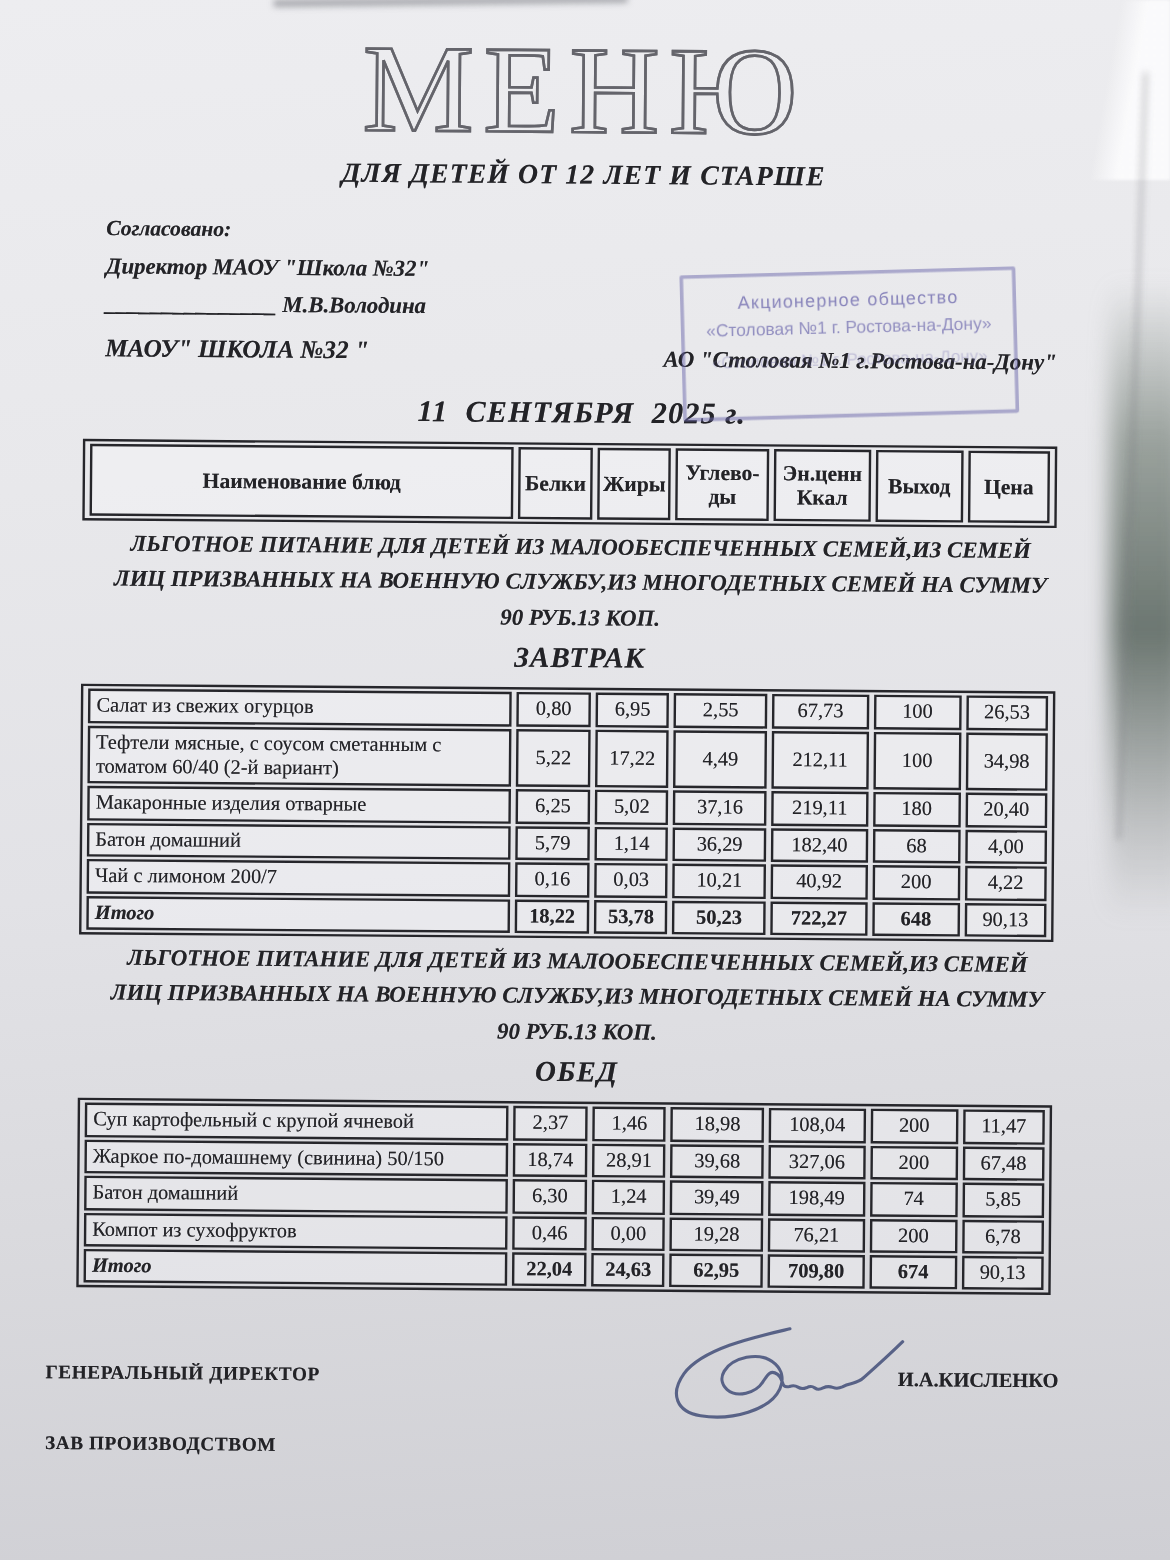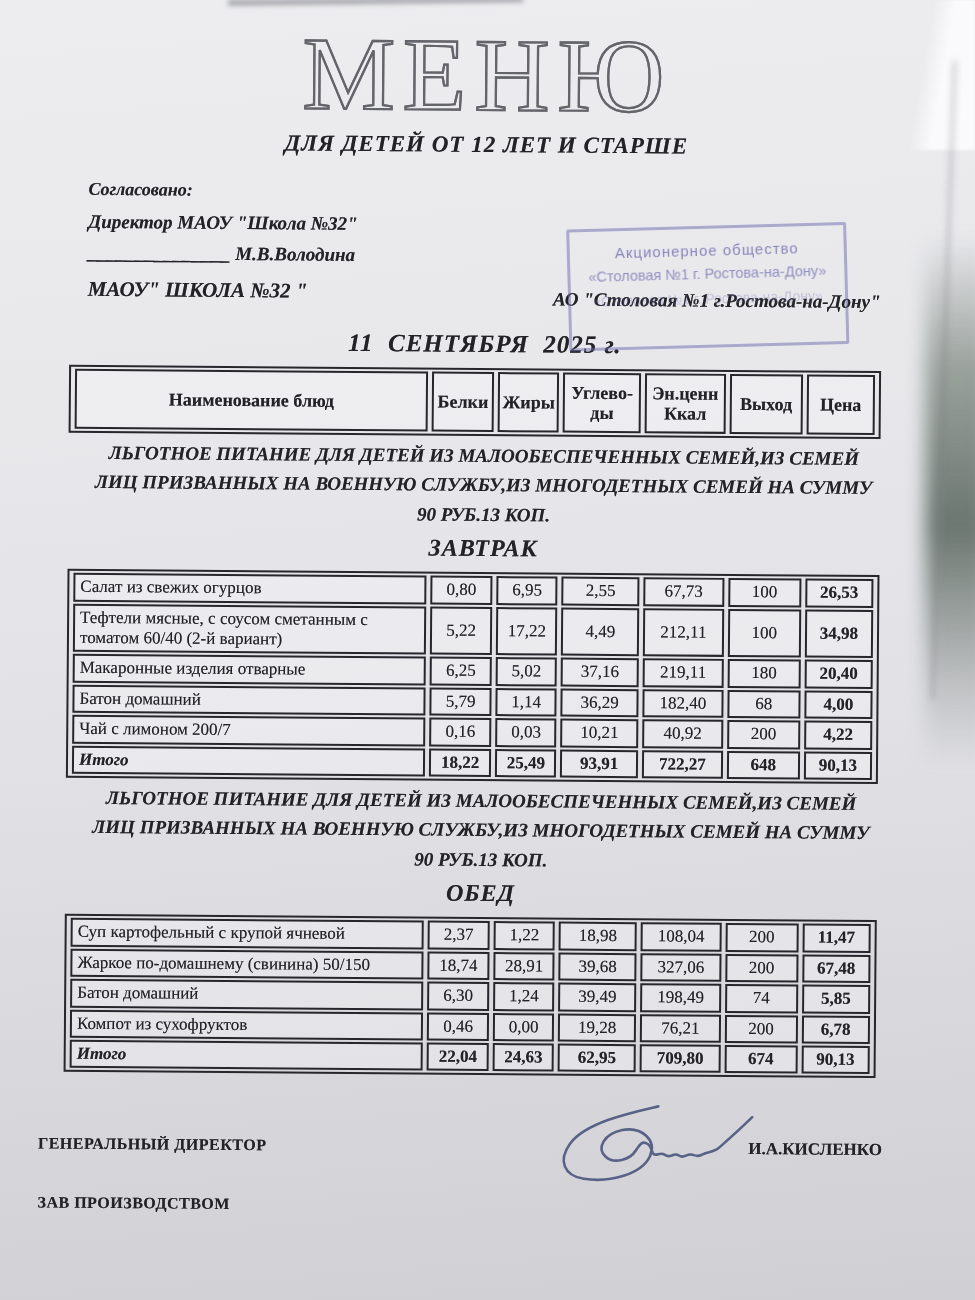--- a/index.html
+++ b/index.html
@@ -55,21 +55,21 @@
     border-spacing:4px 2px; border:2.5px solid #26262b; }
   .menu-table td, .menu-table th { border:2px solid #26262b; background:rgba(249,249,251,.35); }
   .menu-table th { font-size:18px; font-weight:bold; text-align:center; padding:2px;
     line-height:1.12; vertical-align:middle; }
   .head-table th { height:52px; }
   .pre { white-space:pre-line; }
   .c-name{width:45.5%} .c-prot{width:8%} .c-fat{width:7.9%} .c-carb{width:10%}
   .c-kcal{width:10.4%} .c-out{width:9.4%} .c-price{width:8.8%}
   .menu-table td { font-size:17px; text-align:center; padding:2px 5px; line-height:1.2; }
   .menu-table td.name { text-align:left; }
-  .menu-table td.price { font-weight:bold; }
+  .menu-table td.price { font-weight:normal; }
   tr.total td { font-weight:bold; }
   tr.total td.name { font-style:italic; }
 
   .note { text-align:center; font-weight:bold; font-style:italic; font-size:19px;
     line-height:1.55; white-space:pre-line; margin-top:5px; }
   .meal { text-align:center; font-weight:bold; font-style:italic; font-size:24px;
     letter-spacing:1px; margin-top:6px; margin-bottom:2px; }
 
   .footer { position:relative; margin:62px 82px 0 47px; }
   .footer-row { display:flex; justify-content:space-between; align-items:center; }
@@ -201,22 +201,22 @@
         <td>0,16</td>
         <td>0,03</td>
         <td>10,21</td>
         <td>40,92</td>
         <td>200</td>
         <td class="price">4,22</td>
       </tr>
       <tr class="total">
         <td class="name">Итого</td>
         <td>18,22</td>
-        <td>25,49</td>
-        <td>93,91</td>
+        <td>53,78</td>
+        <td>50,23</td>
         <td>722,27</td>
         <td>648</td>
         <td class="price">90,13</td>
       </tr>
     </tbody>
       </table>
 
     <div class="note">ЛЬГОТНОЕ ПИТАНИЕ ДЛЯ ДЕТЕЙ ИЗ МАЛООБЕСПЕЧЕННЫХ СЕМЕЙ,ИЗ СЕМЕЙ
 ЛИЦ ПРИЗВАННЫХ НА ВОЕННУЮ СЛУЖБУ,ИЗ МНОГОДЕТНЫХ СЕМЕЙ  НА СУММУ
 90 РУБ.13 КОП.</div>
@@ -229,21 +229,21 @@
           <col class="c-fat">
           <col class="c-carb">
           <col class="c-kcal">
           <col class="c-out">
           <col class="c-price">
         </colgroup>
       <tbody>
           <tr>
         <td class="name">Суп картофельный с крупой ячневой</td>
         <td>2,37</td>
-        <td>1,22</td>
+        <td>1,46</td>
         <td>18,98</td>
         <td>108,04</td>
         <td>200</td>
         <td class="price">11,47</td>
       </tr>
       <tr>
         <td class="name">Жаркое по-домашнему (свинина) 50/150</td>
         <td>18,74</td>
         <td>28,91</td>
         <td>39,68</td>

